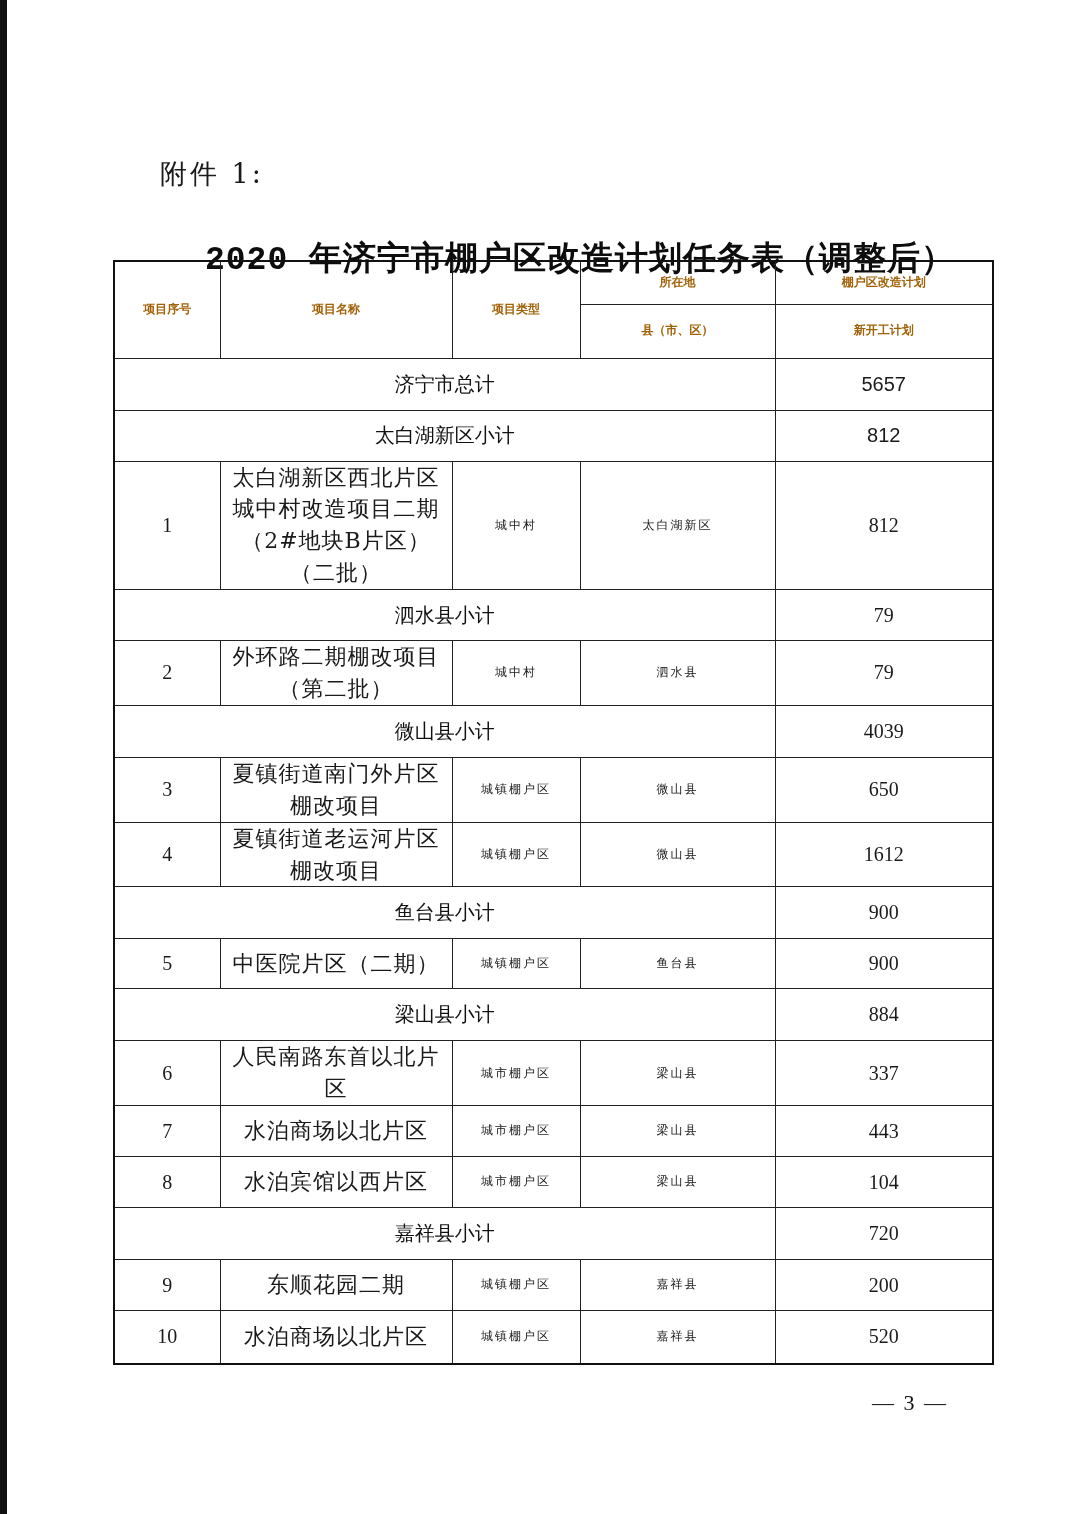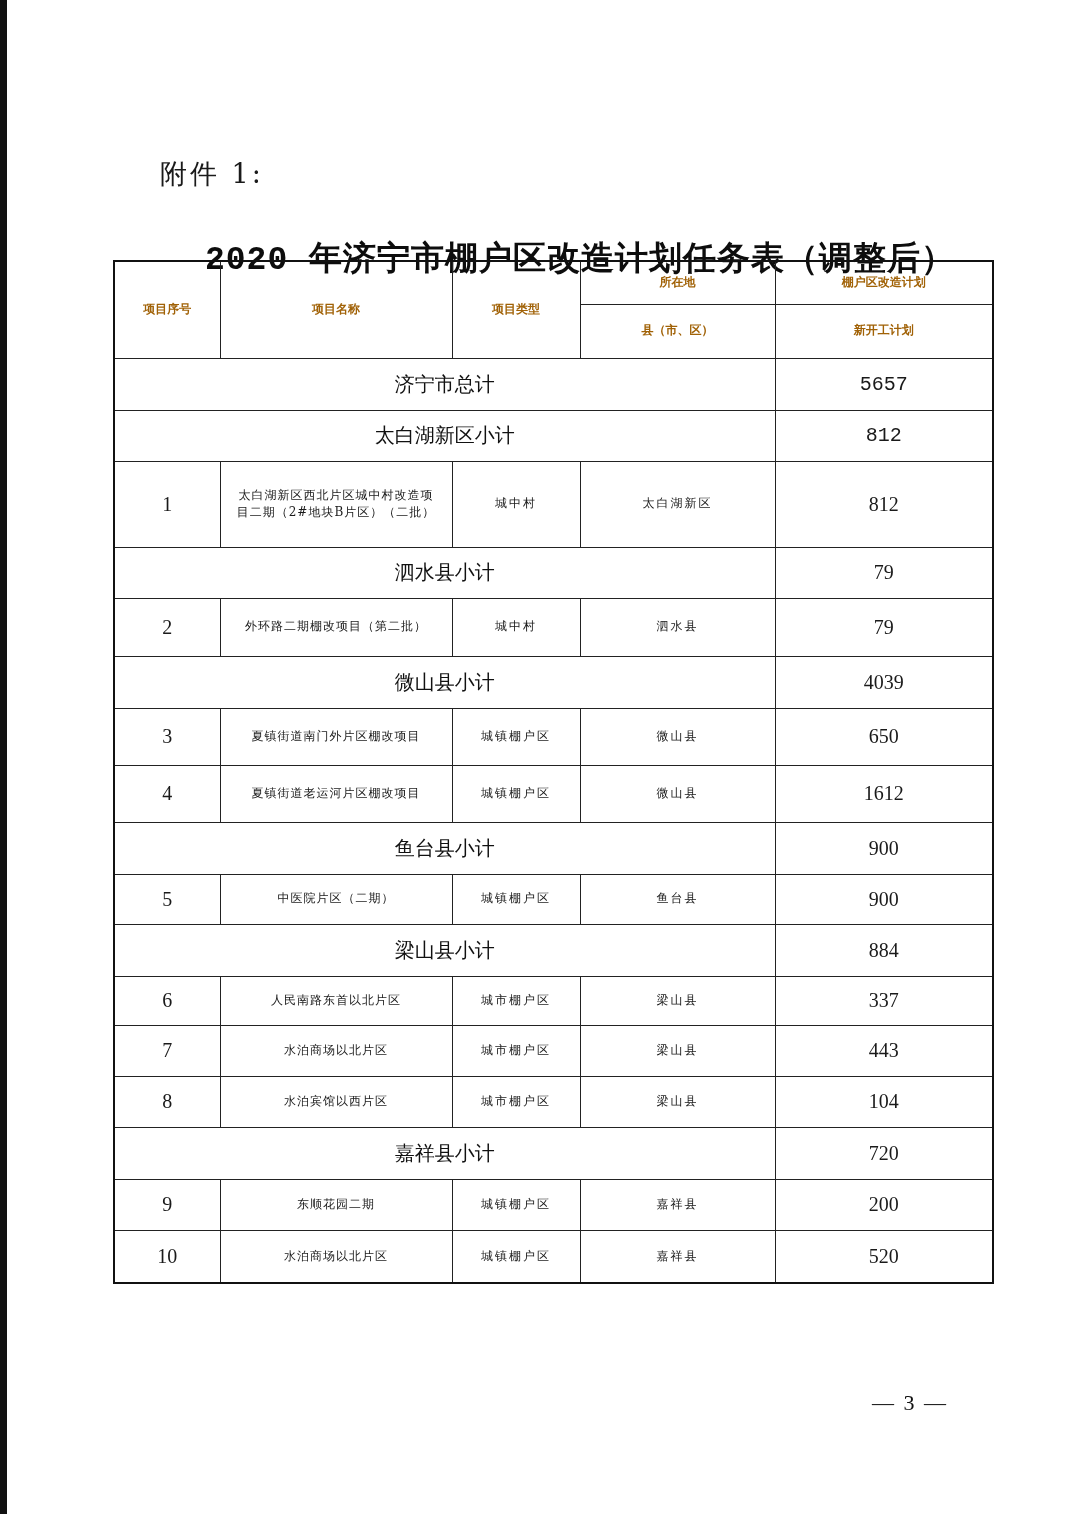--- a/index.html
+++ b/index.html
@@ -72,25 +72,25 @@
       font-family: "DejaVu Sans", "Liberation Sans", sans-serif;
       font-size: 20px;
       color: #111;
       text-align: center;
     }
     .plan-table .sum-num {
       font-family: "Liberation Serif", "DejaVu Serif", serif;
       font-size: 20px;
     }
     .plan-table .bold-num {
-      font-family: Liberation Mono, monospace;
+      font-family: Liberation Sans, sans-serif;
       font-size: 20px;
     }
     .plan-table .name-cell {
-      font-size: 12px;
+      font-size: 22px;
       letter-spacing: 1px;
       padding: 0 12px;
       line-height: 1.45;
     }
     .plan-table .num {
       font-family: "Liberation Serif", "DejaVu Serif", serif;
       font-size: 20px;
     }
     .plan-table .txt {
       letter-spacing: 2px;

